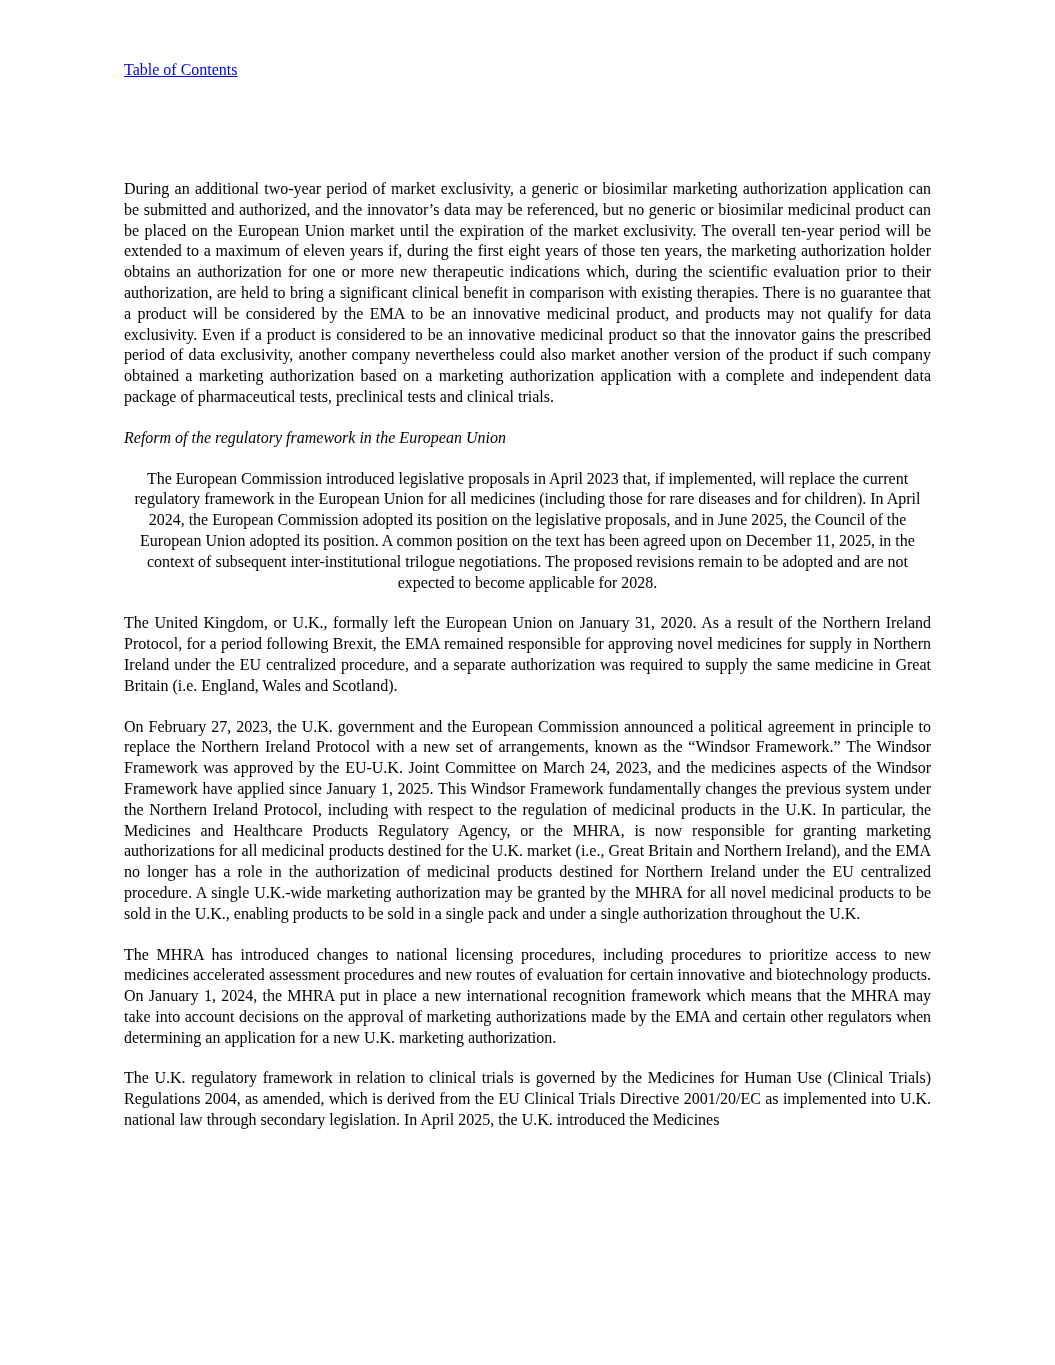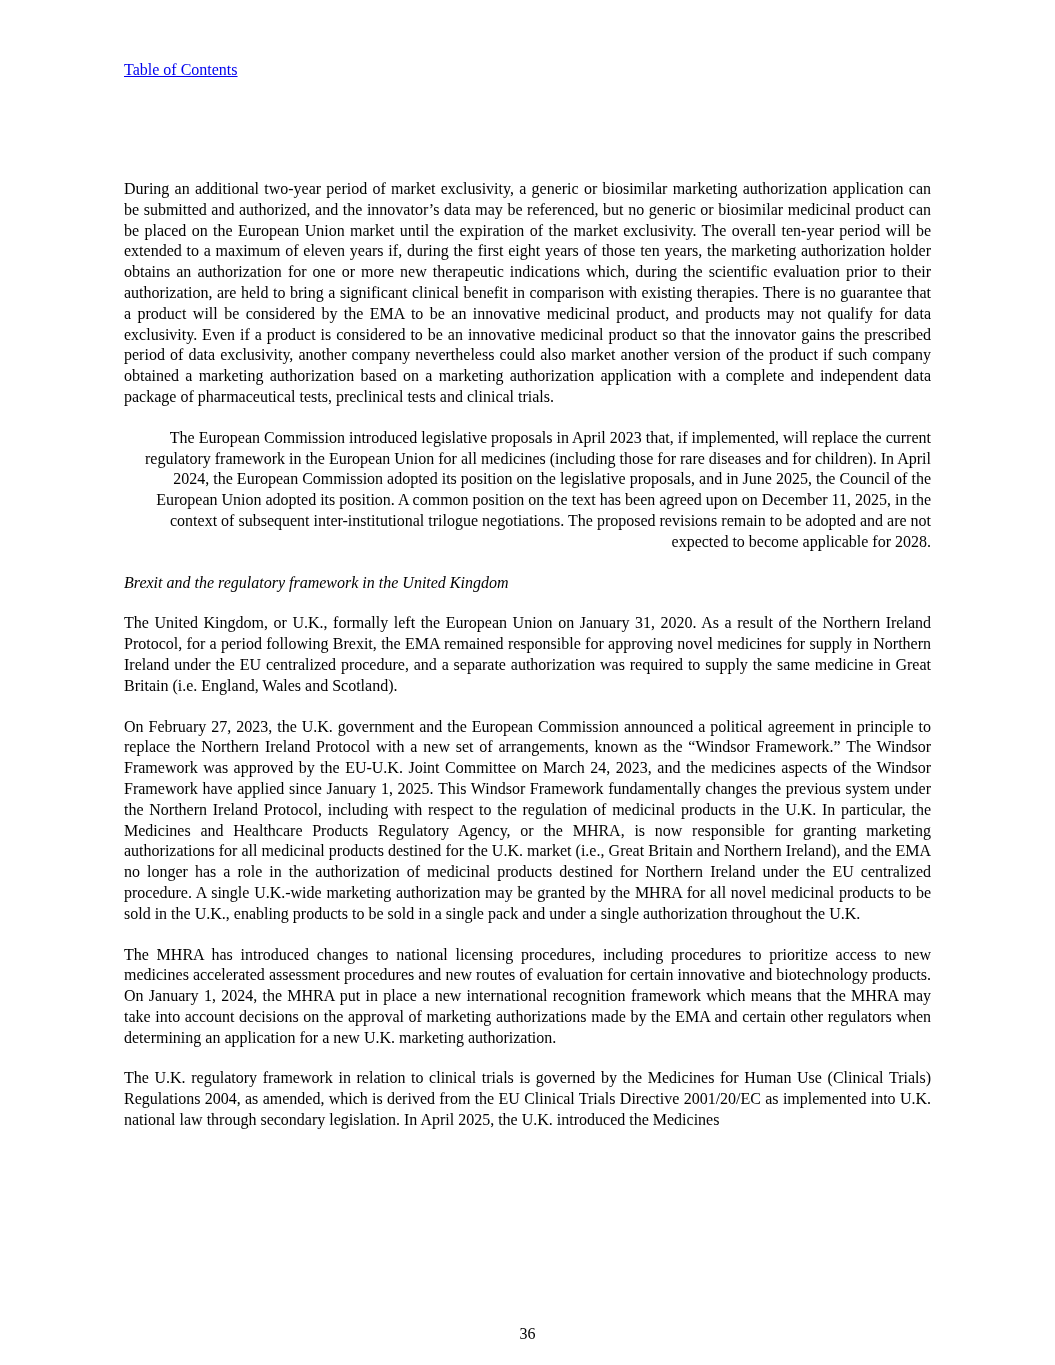--- a/index.html
+++ b/index.html
@@ -28,21 +28,21 @@
   }
   .content .block-first {
     margin-top: 100px;
   }
   .para {
     font-size: 16px;
     line-height: 20.8px;
     margin: 0 0 20px 0;
   }
   .justify { text-align: justify; }
-  .left { text-align: right; }
+  .left { text-align: center; }
   .heading {
     font-style: italic;
     font-size: 16px;
     line-height: 20.8px;
     margin: 0 0 20px 0;
     font-weight: normal;
   }
   .footer {
     position: absolute;
     bottom: 22px;
@@ -58,31 +58,30 @@
 <div class="page">
 
   <div class="toc-row">
     <a class="toc-link">Table of Contents</a>
   </div>
 
   <div class="content">
 
     <p class="para justify block-first">During an additional two-year period of market exclusivity, a generic or biosimilar marketing authorization application can be submitted and authorized, and the innovator’s data may be referenced, but no generic or biosimilar medicinal product can be placed on the European Union market until the expiration of the market exclusivity. The overall ten-year period will be extended to a maximum of eleven years if, during the first eight years of those ten years, the marketing authorization holder obtains an authorization for one or more new therapeutic indications which, during the scientific evaluation prior to their authorization, are held to bring a significant clinical benefit in comparison with existing therapies. There is no guarantee that a product will be considered by the EMA to be an innovative medicinal product, and products may not qualify for data exclusivity. Even if a product is considered to be an innovative medicinal product so that the innovator gains the prescribed period of data exclusivity, another company nevertheless could also market another version of the product if such company obtained a marketing authorization based on a marketing authorization application with a complete and independent data package of pharmaceutical tests, preclinical tests and clinical trials.</p>
 
+    <p class="heading">Reform of the regulatory framework in the European Union</p>
 
     <p class="para left">The European Commission introduced legislative proposals in April 2023 that, if implemented, will replace the current regulatory framework in the European Union for all medicines (including those for rare diseases and for children). In April 2024, the European Commission adopted its position on the legislative proposals, and in June 2025, the Council of the European Union adopted its position. A common position on the text has been agreed upon on December 11, 2025, in the context of subsequent inter-institutional trilogue negotiations. The proposed revisions remain to be adopted and are not expected to become applicable for 2028.</p>
 
 
-    <p class="heading">Brexit and the regulatory framework in the United Kingdom</p>
 
     <p class="para justify">The United Kingdom, or U.K., formally left the European Union on January 31, 2020. As a result of the Northern Ireland Protocol, for a period following Brexit, the EMA remained responsible for approving novel medicines for supply in Northern Ireland under the EU centralized procedure, and a separate authorization was required to supply the same medicine in Great Britain (i.e. England, Wales and Scotland).</p>
 
     <p class="para justify">On February 27, 2023, the U.K. government and the European Commission announced a political agreement in principle to replace the Northern Ireland Protocol with a new set of arrangements, known as the “Windsor Framework.” The Windsor Framework was approved by the EU-U.K. Joint Committee on March 24, 2023, and the medicines aspects of the Windsor Framework have applied since January 1, 2025. This Windsor Framework fundamentally changes the previous system under the Northern Ireland Protocol, including with respect to the regulation of medicinal products in the U.K. In particular, the Medicines and Healthcare Products Regulatory Agency, or the MHRA, is now responsible for granting marketing authorizations for all medicinal products destined for the U.K. market (i.e., Great Britain and Northern Ireland), and the EMA no longer has a role in the authorization of medicinal products destined for Northern Ireland under the EU centralized procedure. A single U.K.-wide marketing authorization may be granted by the MHRA for all novel medicinal products to be sold in the U.K., enabling products to be sold in a single pack and under a single authorization throughout the U.K.</p>
 
     <p class="para justify">The MHRA has introduced changes to national licensing procedures, including procedures to prioritize access to new medicines accelerated assessment procedures and new routes of evaluation for certain innovative and biotechnology products. On January 1, 2024, the MHRA put in place a new international recognition framework which means that the MHRA may take into account decisions on the approval of marketing authorizations made by the EMA and certain other regulators when determining an application for a new U.K. marketing authorization.</p>
 
     <p class="para justify">The U.K. regulatory framework in relation to clinical trials is governed by the Medicines for Human Use (Clinical Trials) Regulations 2004, as amended, which is derived from the EU Clinical Trials Directive 2001/20/EC as implemented into U.K. national law through secondary legislation. In April 2025, the U.K. introduced the Medicines</p>
 
   </div>
 
-  <div class="footer">36</div>
 
 </div>
 
 </body></html>

